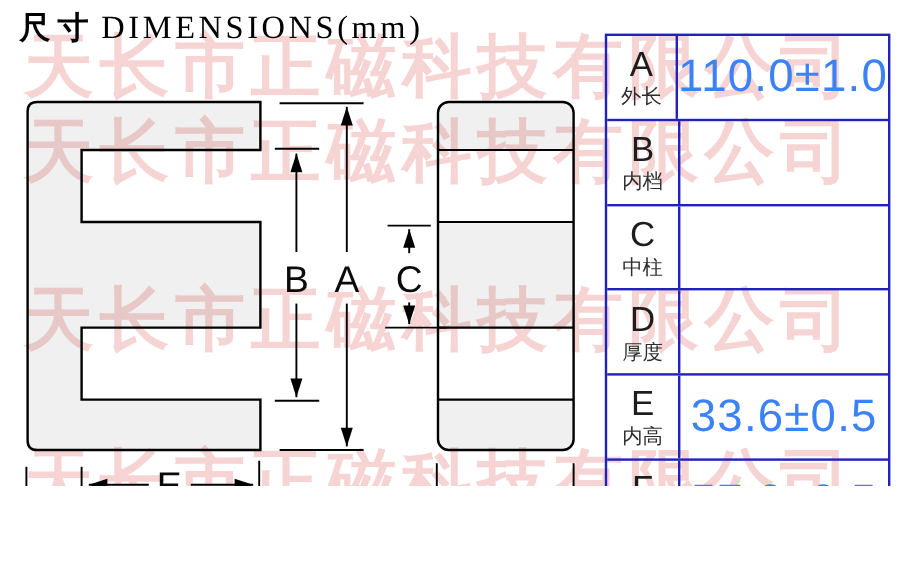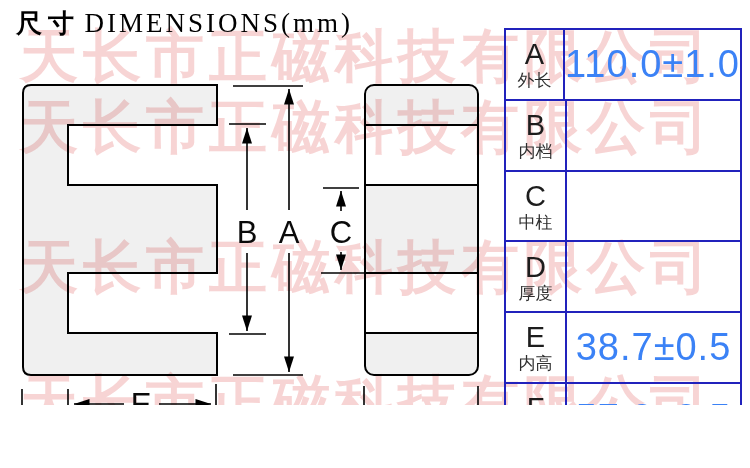--- a/index.html
+++ b/index.html
@@ -186,21 +186,21 @@
         <div class="tletter">D</div>
         <div class="tcn">厚度</div>
       </div>
     </div>
 
     <div class="trow">
       <div class="tcell-key">
         <div class="tletter">E</div>
         <div class="tcn">内高</div>
       </div>
-      <div class="tcell-value">38.7±0.5</div>
+      <div class="tcell-value">33.6±0.5</div>
     </div>
 
     <div class="trow">
       <div class="tcell-key">
         <div class="tletter">F</div>
         <div class="tcn">外高</div>
       </div>
       <div class="tcell-value">57.0±0.5</div>
     </div>
 

